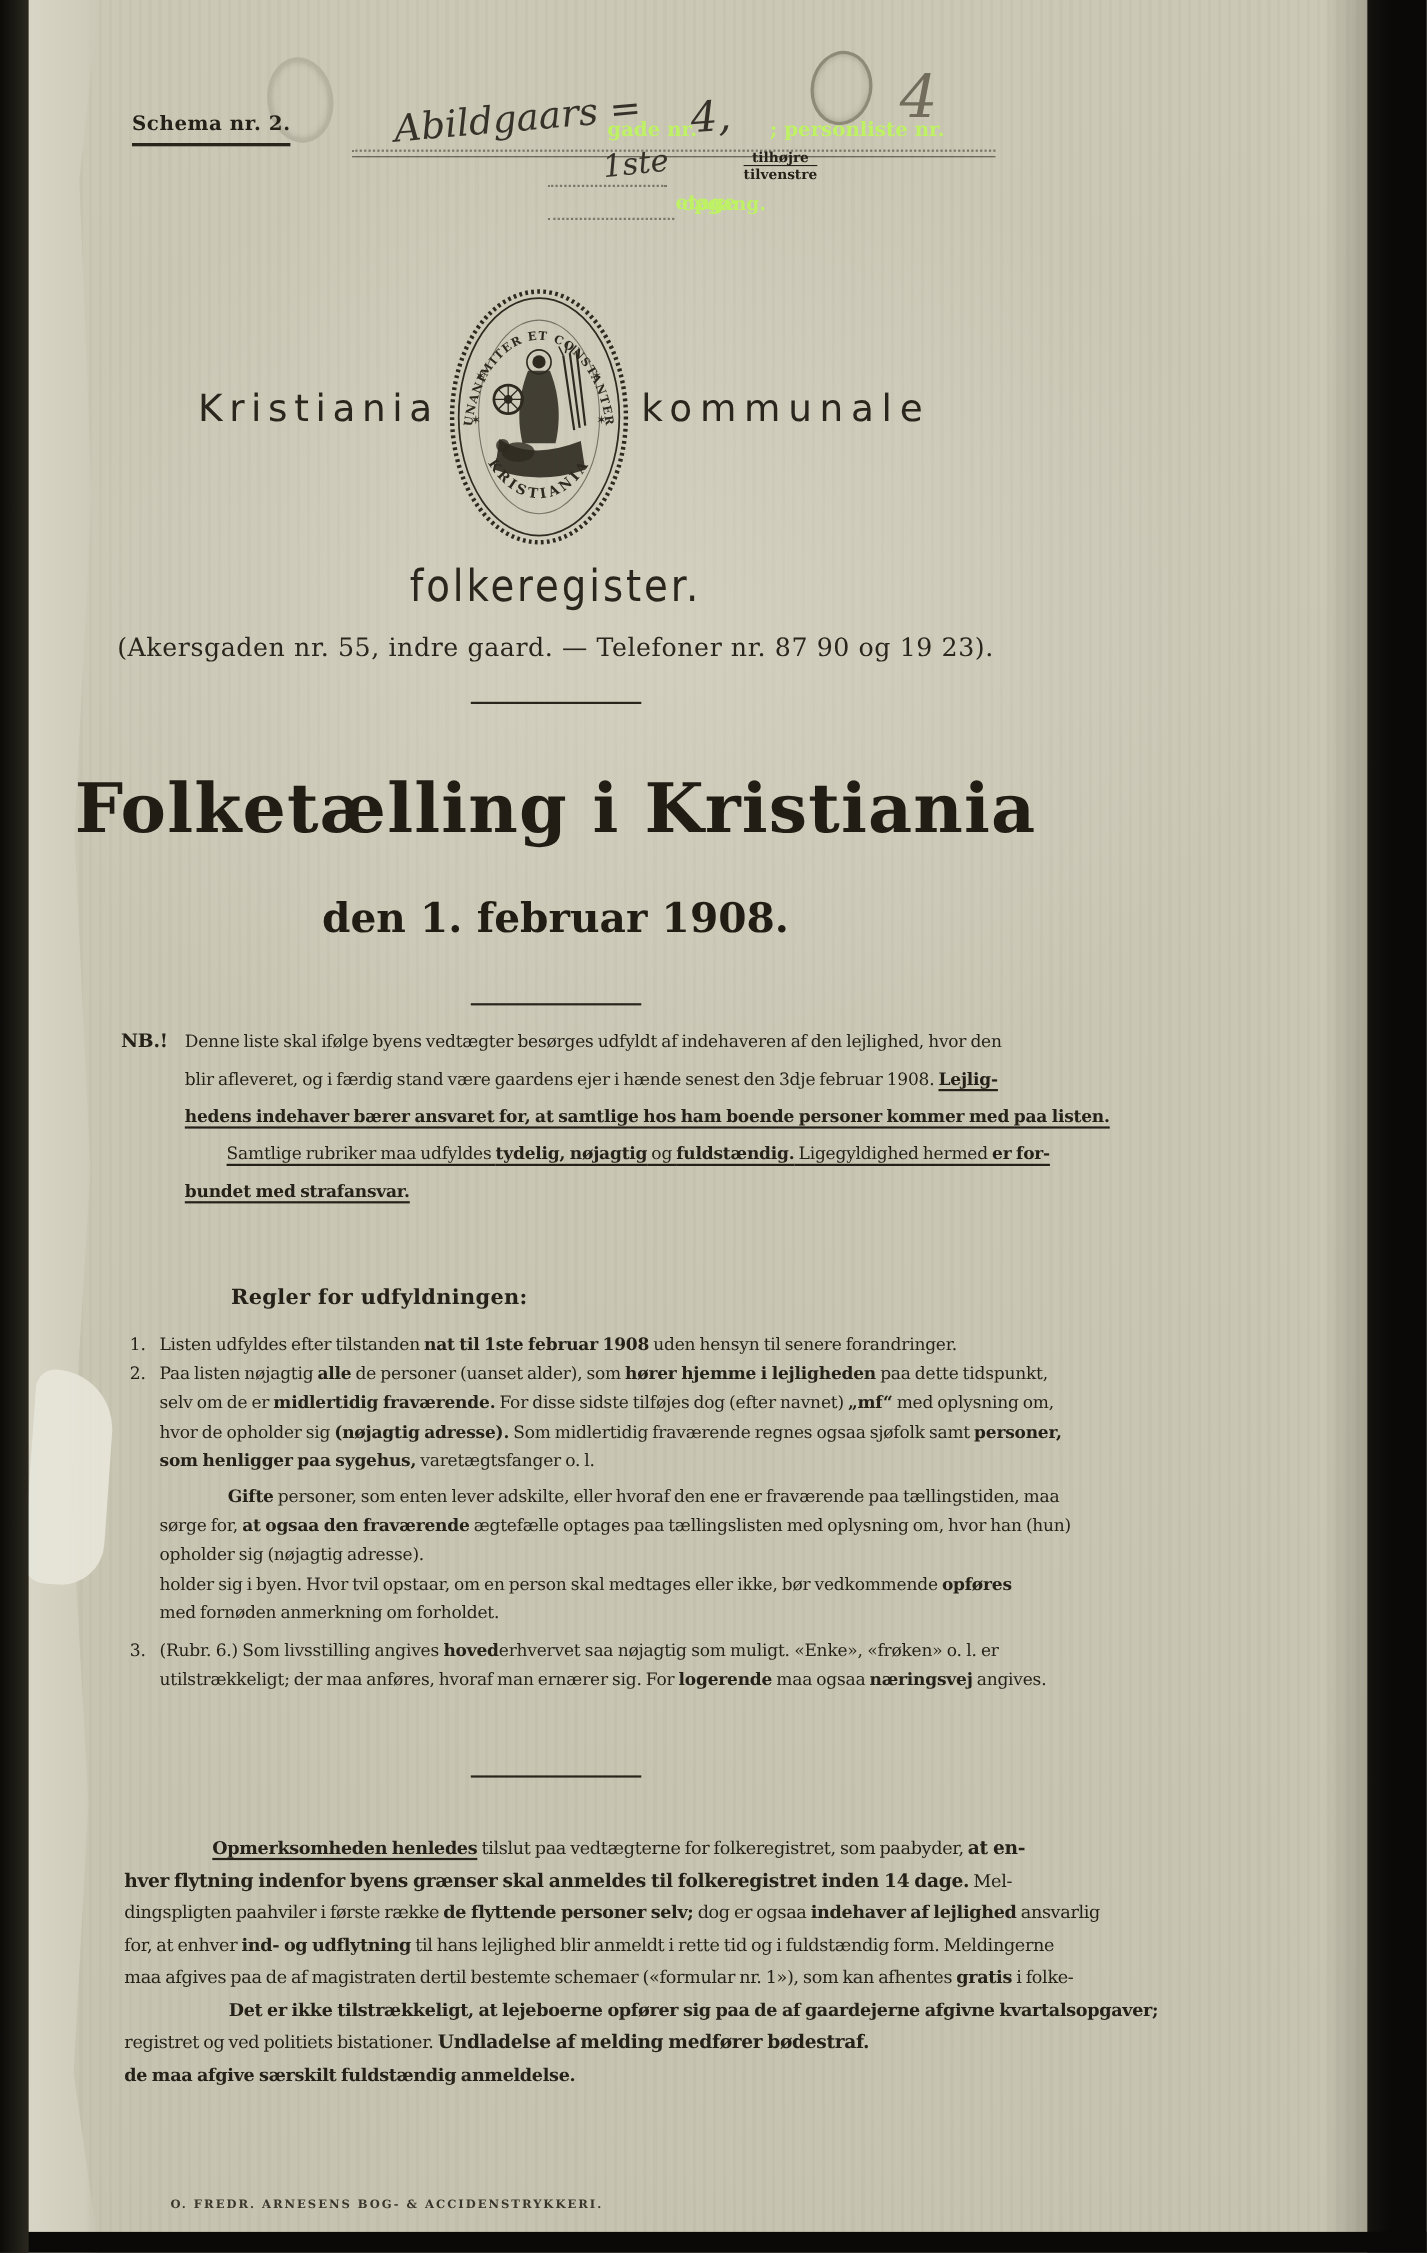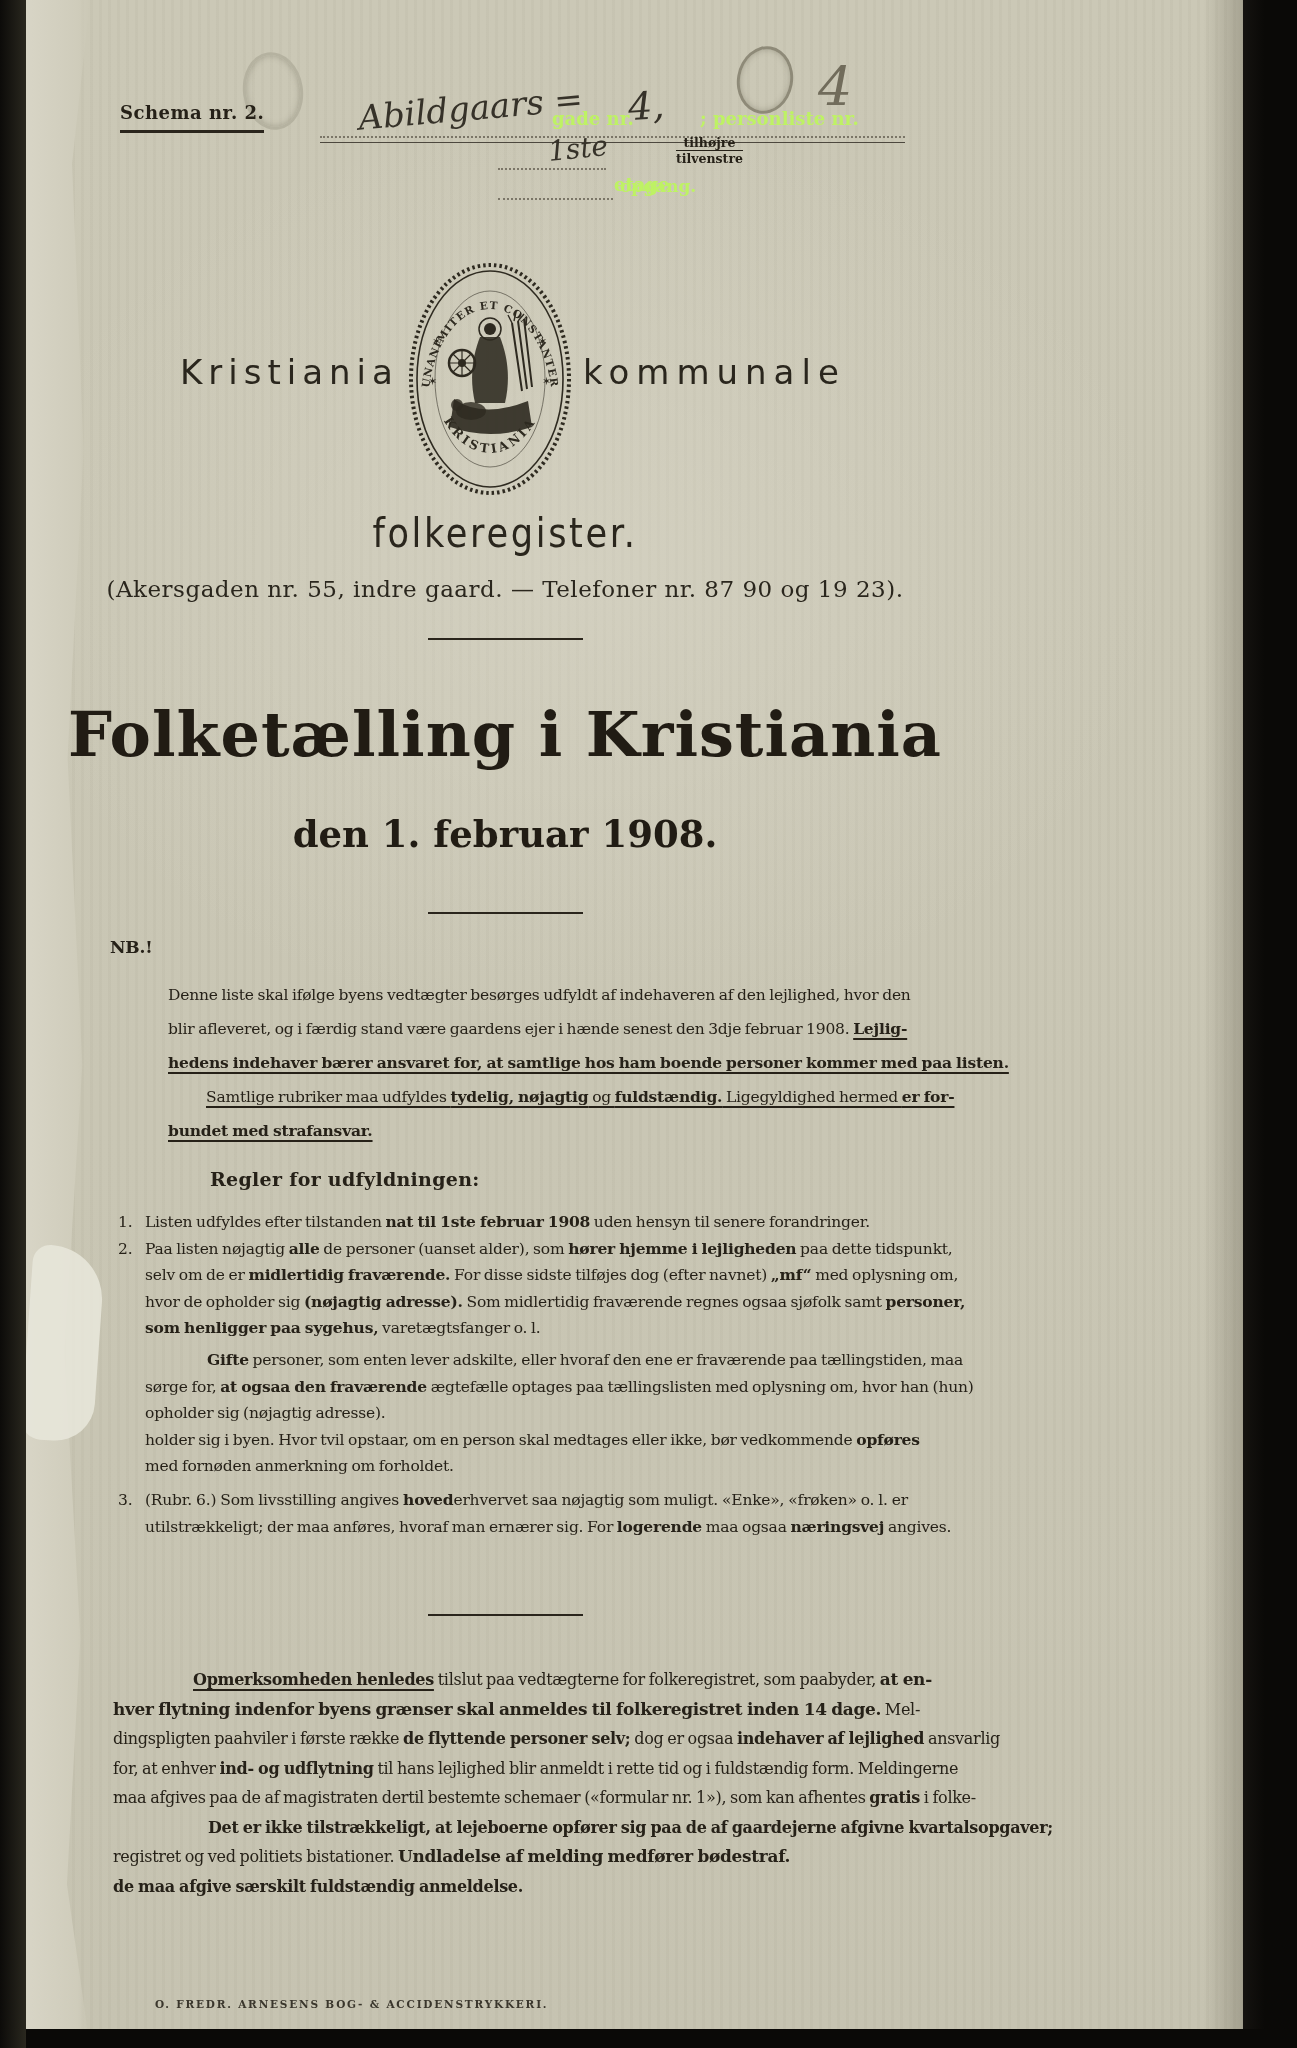--- a/index.html
+++ b/index.html
@@ -67,21 +67,21 @@
   .tblock{color:#262118;}
   .tline{white-space:nowrap;overflow:visible;}
   .j{text-align:justify;text-align-last:justify;}
   .b{font-weight:bold;}
   .u{text-decoration:underline;text-decoration-thickness:2px;text-underline-offset:4px;}
   .big{font-weight:bold;font-size:1.06em;}
 
   .nbblock{left:110px;top:931px;width:795px;font-size:15.5px;line-height:33px;
     letter-spacing:-.2px;word-spacing:-1px;}
   .nbblock .nblabel{position:absolute;left:0;top:0;font-weight:bold;font-size:17px;}
-  .nbblock .nblines{margin-left:58px;margin-top:48px;}
+  .nbblock .nblines{margin-left:58px;}
 
   .rulehead{left:210px;top:1168px;font-size:19px;font-weight:bold;letter-spacing:.3px;}
   .rules{left:118px;top:1209px;width:790px;font-size:15.5px;line-height:26.6px;
     letter-spacing:-.2px;word-spacing:-1px;}
   .rule-item{position:relative;padding-left:27px;}
   .rule-item .num{position:absolute;left:0;top:0;}
 
   .notice{left:113px;top:1665px;width:797px;font-size:16px;line-height:29.5px;
     letter-spacing:-.3px;word-spacing:-1px;}
 

